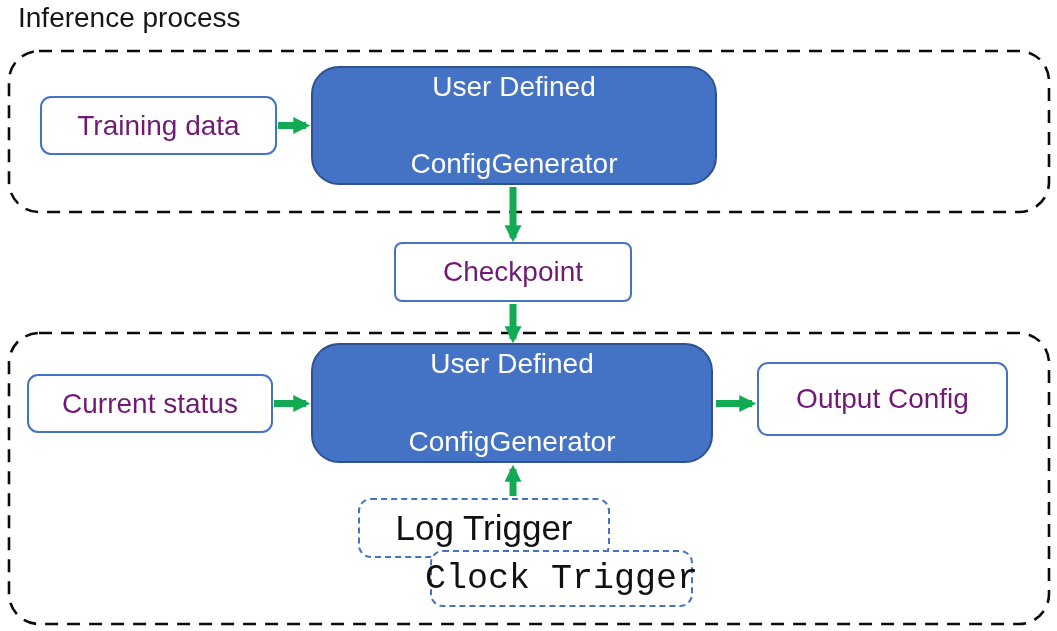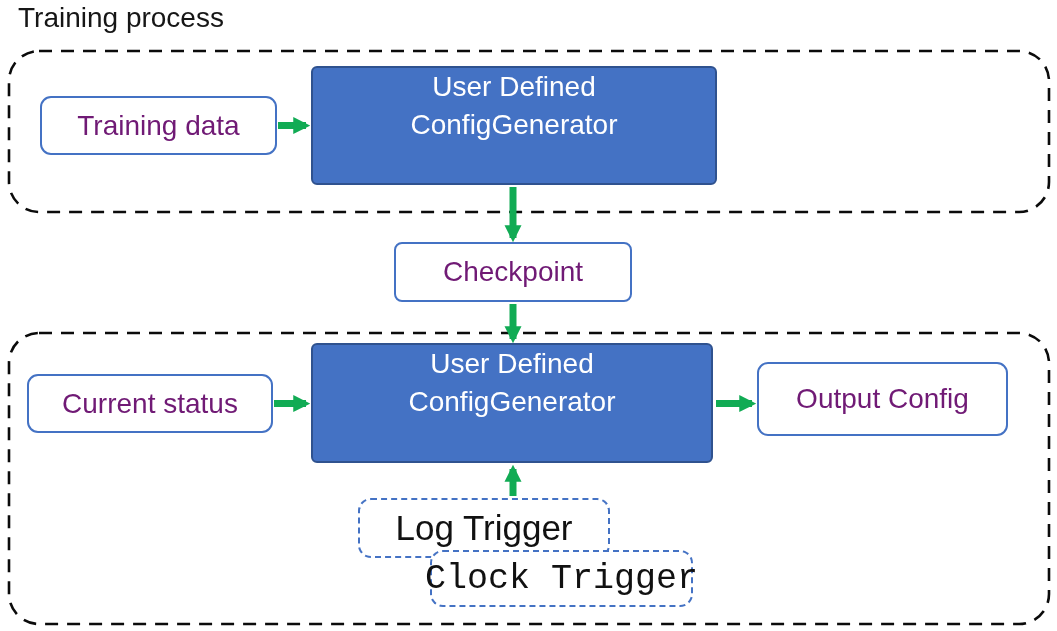--- a/index.html
+++ b/index.html
@@ -34,22 +34,22 @@
     display:flex;align-items:center;justify-content:center;
     font-size:28px;color:#701a75;
     z-index:3;
     white-space:nowrap;
   }
   .processor-box{
     position:absolute;
     box-sizing:border-box;
     background:var(--box-fill,#4472c4);
     border:2px solid var(--box-border,#2f528f);
-    border-radius:6px;
-    display:flex;flex-direction:column;align-items:center;justify-content:flex-start;
+    border-radius:28px;
+    display:flex;flex-direction:column;align-items:center;justify-content:space-between;
     font-size:28px;line-height:38px;color:#ffffff;
     text-align:center;
     z-index:3;
   }
   .trigger-box{
     position:absolute;
     box-sizing:border-box;
     background:#ffffff;
     border:2px dashed var(--outline-blue,#4472c4);
     border-radius:13px;
@@ -71,21 +71,21 @@
 </head>
 <body>
 
 <div class="canvas">
 
   <svg id="bg-layer" class="layer" width="1057" height="631" viewBox="0 0 1057 631">
     <rect class="dashed-container" x="9" y="51" width="1040" height="161" rx="30" ry="30"></rect>
     <rect class="dashed-container" x="9" y="333" width="1040" height="291" rx="30" ry="30"></rect>
   </svg>
 
-  <div class="section-label" id="training-label">Training process</div>
+  <div class="section-label" id="training-label">Inference process</div>
 
   <div class="io-box" id="training-data-box">Training data</div>
   <div class="processor-box" id="training-processor-box">
     <span>User Defined</span>
     <span>ConfigGenerator</span>
   </div>
 
   <div class="io-box" id="checkpoint-box">Checkpoint</div>
 
   <div class="io-box" id="current-status-box">Current status</div>

